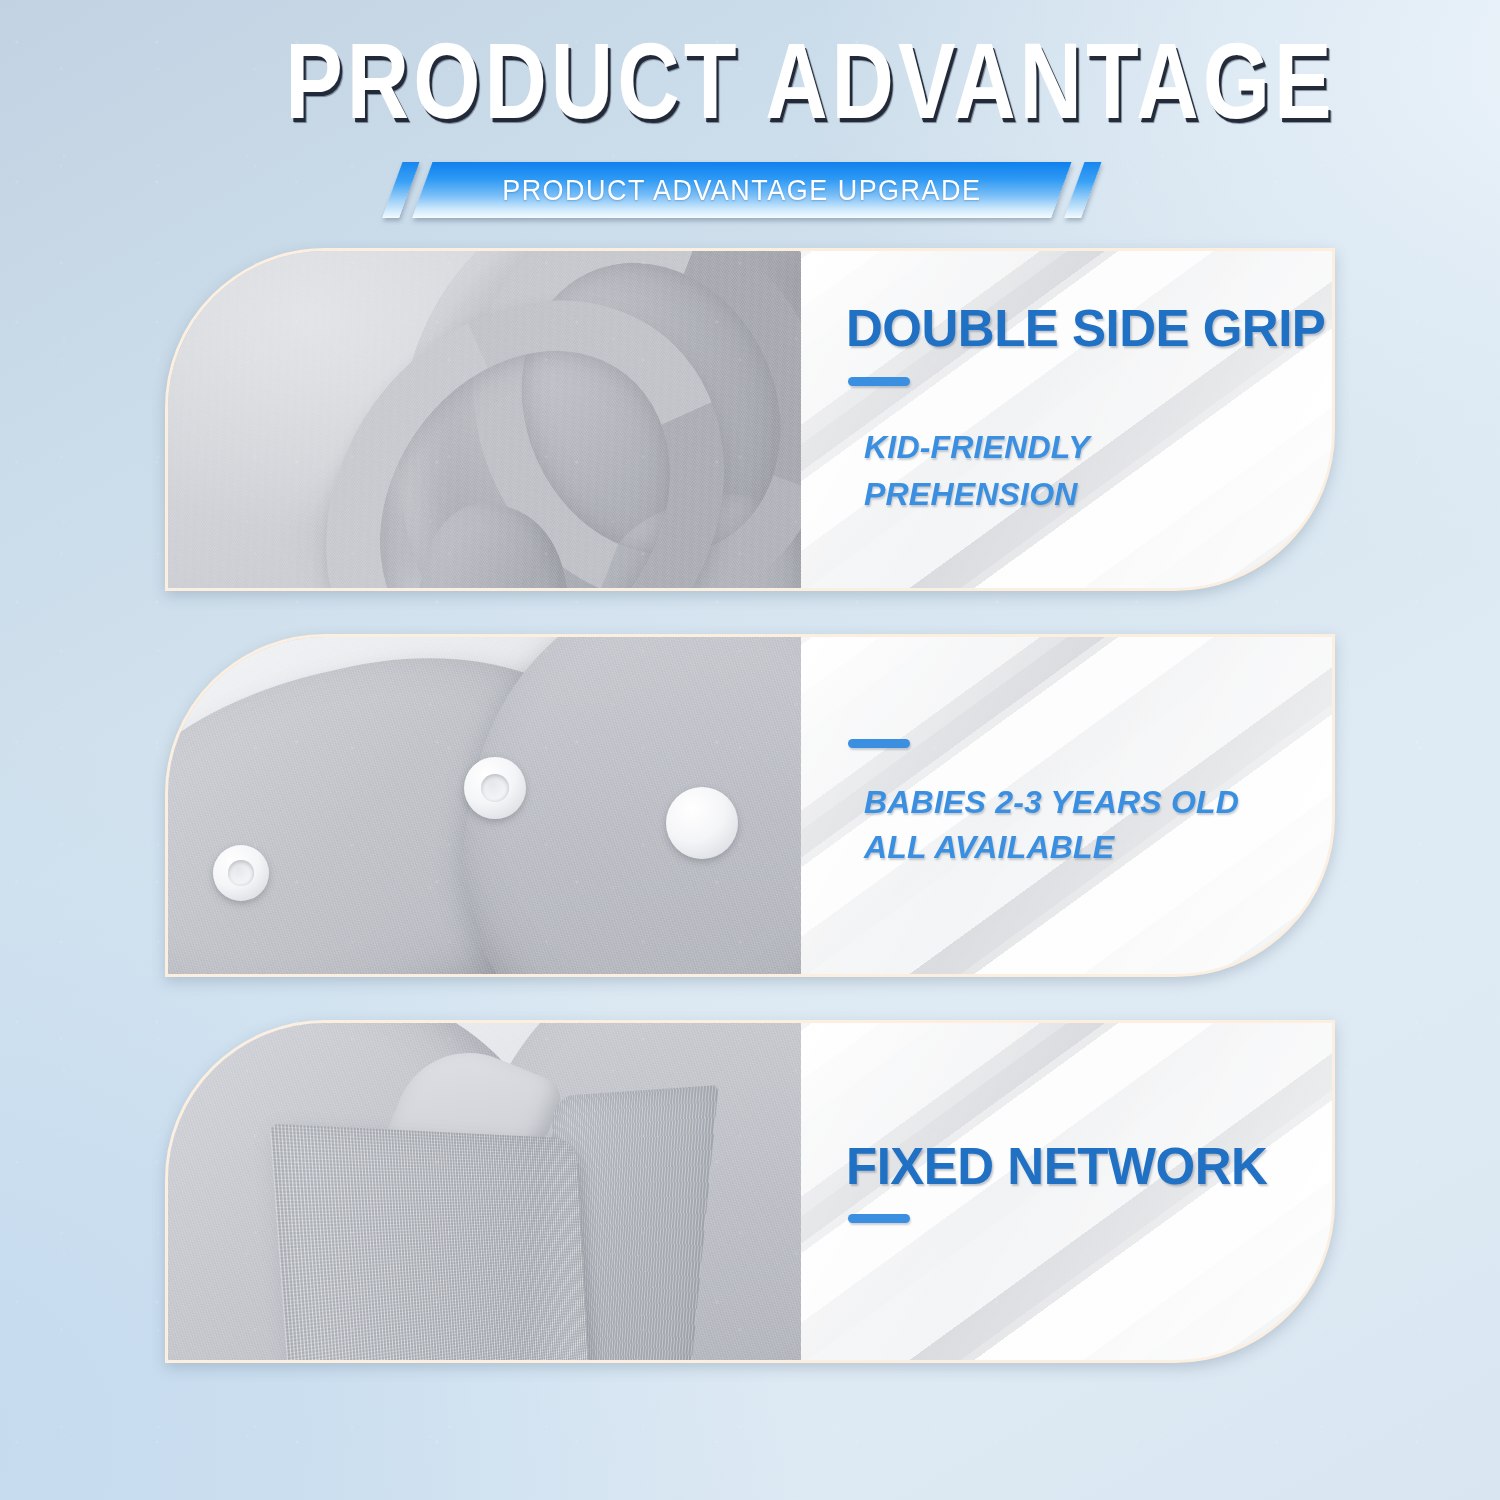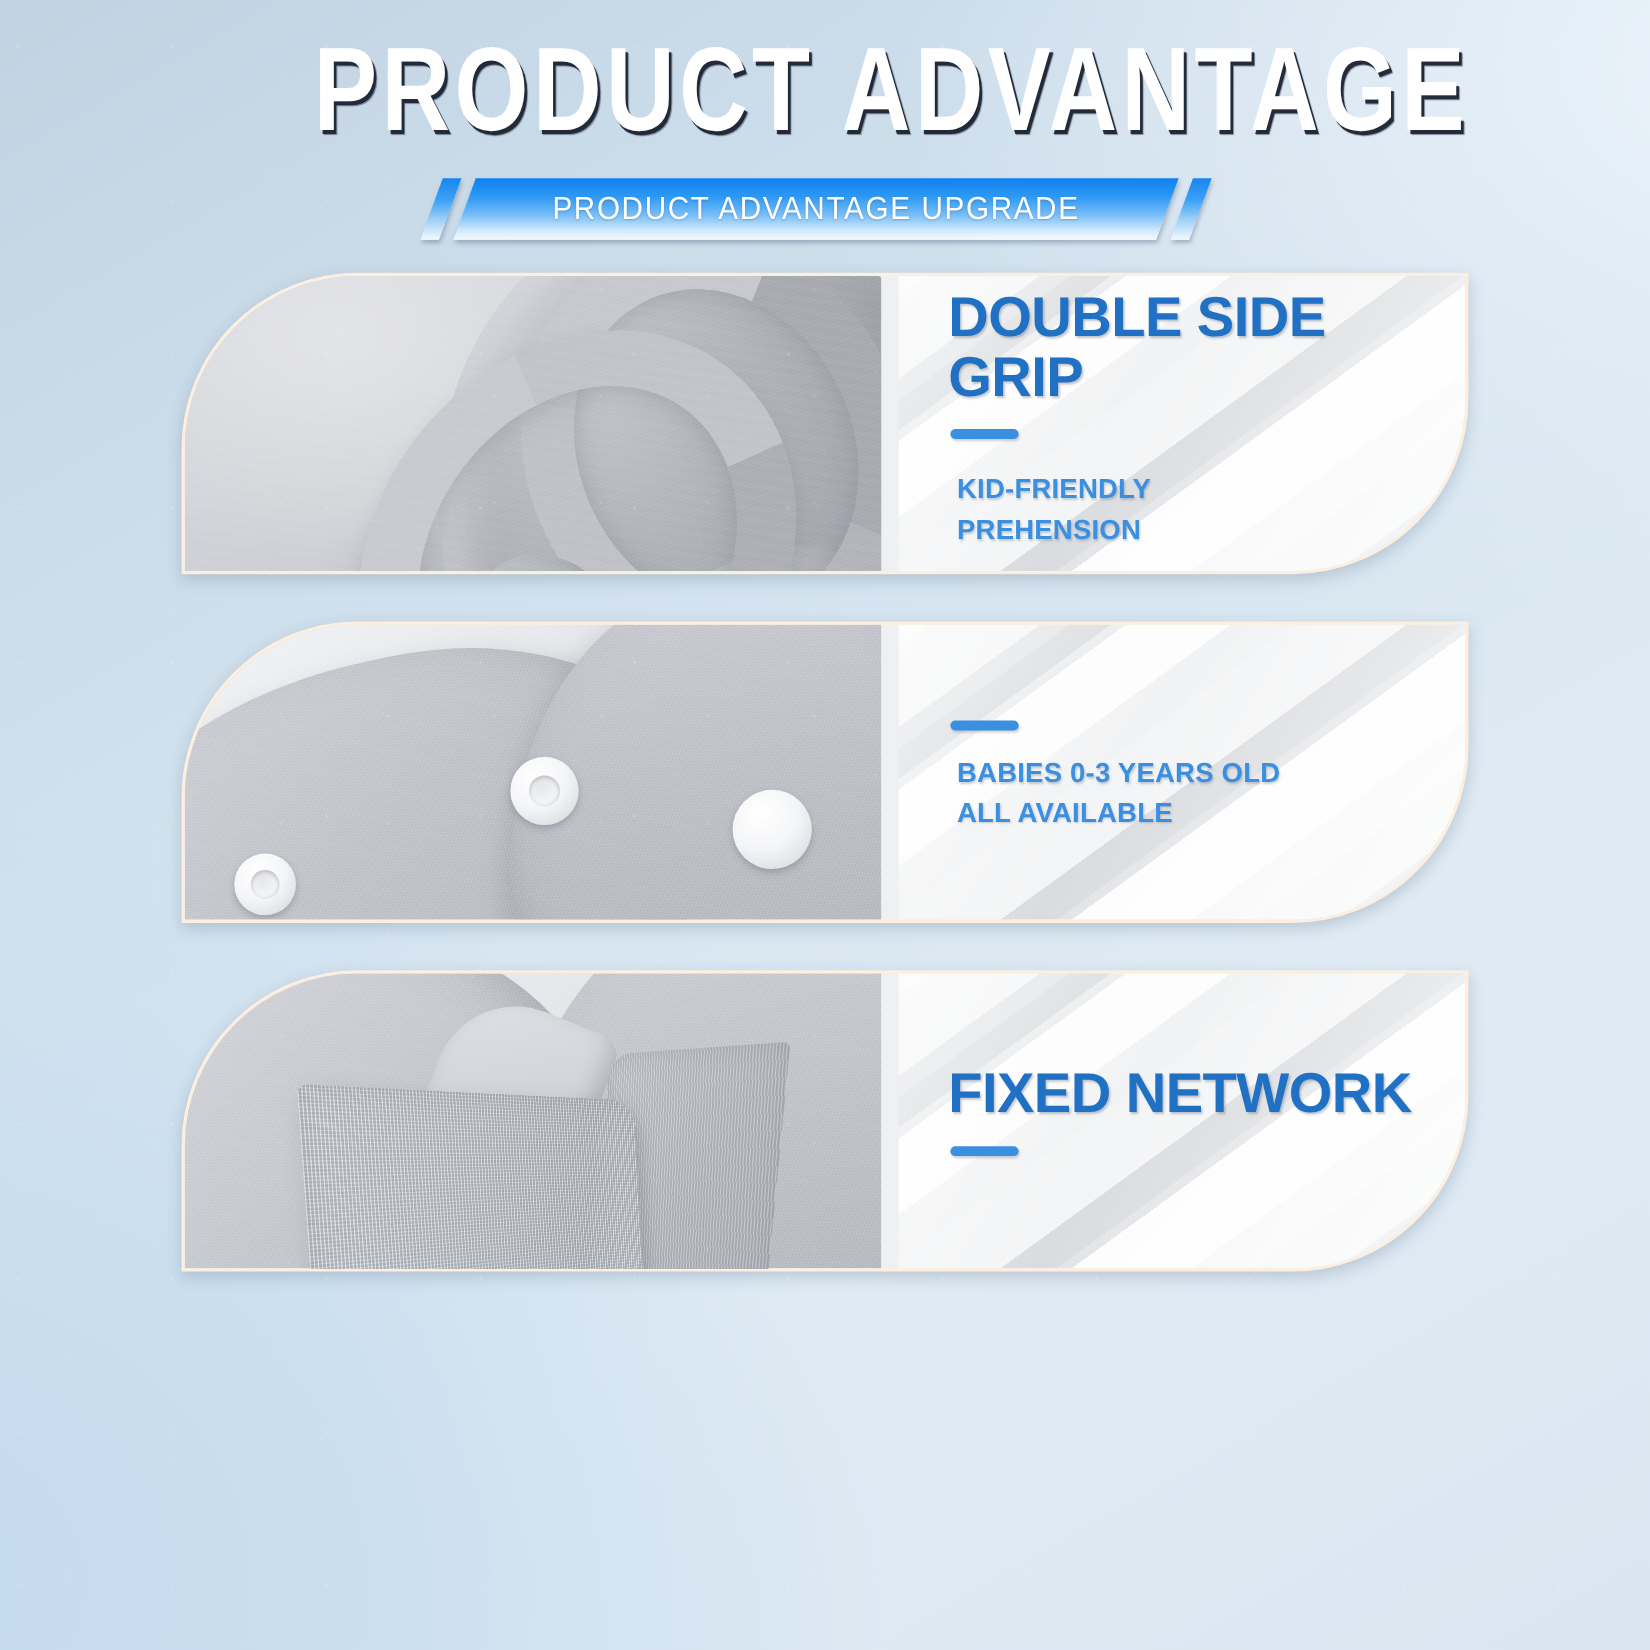--- a/index.html
+++ b/index.html
@@ -126,30 +126,29 @@
   
   .cards {
     position: absolute;
     left: 165px;
     top: 248px;
     width: 1170px;
   }
   .card {
     position: relative;
     width: 1170px;
-    height: 274px;
+    height: 343px;
     margin-bottom: 43px;
     display: flex;
     border-radius: 160px 0 160px 0;
     overflow: hidden;
     background: #EFF0F2;
     box-shadow: 0 5px 14px rgba(96,118,142,0.30);
     border: 3px solid #FCEFE0;
     box-sizing: border-box;
-    gap: 16px;
   }
   .card:last-child { margin-bottom: 0; }
 
   
   .card-photo {
     position: relative;
     width: 633px;
     flex: 0 0 633px;
     overflow: hidden;
     background: #D3D5DA;
@@ -384,28 +383,29 @@
   }
   .divider {
     width: 62px;
     height: 9px;
     border-radius: 5px;
     background: #3A8FE0;
     margin: 20px 0 20px 2px;
     box-shadow: 1px 2px 2px rgba(80,95,115,0.28);
   }
   .card-sub {
-    font-size: 25px;
+    font-size: 32px;
     font-weight: 700;
     line-height: 1.48;
     color: #3A8FE0;
     letter-spacing: 0.2px;
-    margin: 8px;
+    margin: 18px;
     text-shadow: 1px 1.5px 2px rgba(80,95,115,0.30);
     white-space: pre-line;
+    font-style: italic;
   }
   
   .card.two-line .divider { margin: 16px 0 14px 2px; }
   .card.two-line .card-sub { line-height: 1.42; }
 </style>
 </head>
 <body>
 
 <div class="page">
 
@@ -463,21 +463,21 @@
           <div class="snap p2-s3"></div>
           <div class="snap p2-s4"></div>
         </div>
       </div>
       <div class="card-text">
         <div class="streaks"></div>
         <div class="streaks2"></div>
         <div class="sheen"></div>
         <div class="text-inner">
           <div class="divider"></div>
-          <p class="card-sub">BABIES 0-3 YEARS OLD
+          <p class="card-sub">BABIES 2-3 YEARS OLD
 ALL AVAILABLE</p>
         </div>
       </div>
     </div>
 
     <div class="card">
       <div class="card-photo">
         <div class="photo-canvas">
           <div class="p3-bg"></div>
           <div class="p3-blobL"></div>

